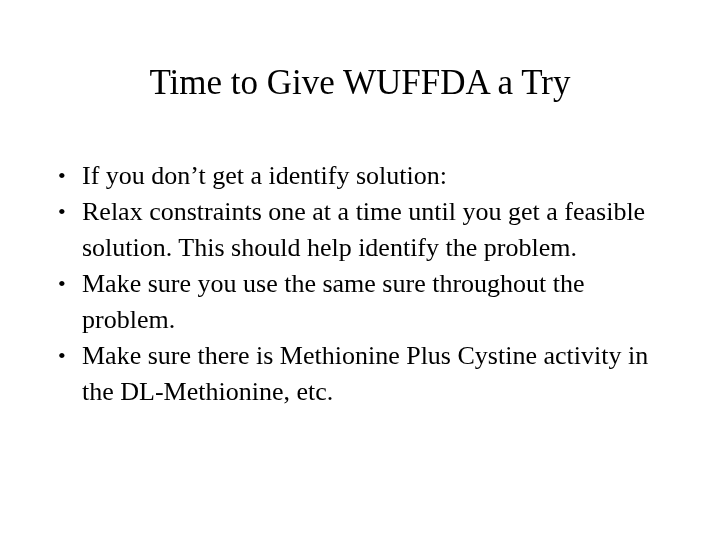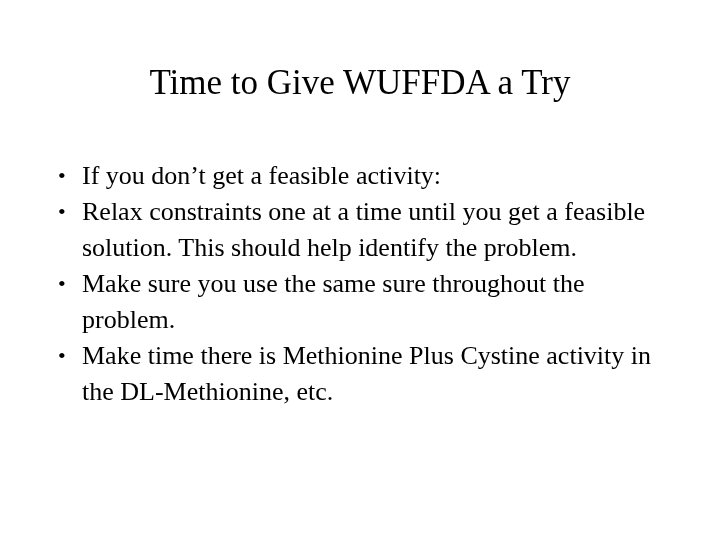--- a/index.html
+++ b/index.html
@@ -56,28 +56,28 @@
   }
 </style>
 </head>
 <body>
 
 <div class="slide">
   <div class="slide-title">Time to Give WUFFDA a Try</div>
   <ul class="body-list">
     <li>
       <span class="bullet">•</span>
-      <span class="text">If you don’t get a feasible activity:</span>
+      <span class="text">If you don’t get a identify solution:</span>
     </li>
     <li>
       <span class="bullet">•</span>
       <span class="text">Relax constraints one at a time until you get a feasible solution.  This should help identify the problem.</span>
     </li>
     <li>
       <span class="bullet">•</span>
       <span class="text">Make sure you use the same sure throughout the problem.</span>
     </li>
     <li>
       <span class="bullet">•</span>
-      <span class="text">Make time there is Methionine Plus Cystine activity in the DL-Methionine, etc.</span>
+      <span class="text">Make sure there is Methionine Plus Cystine activity in the DL-Methionine, etc.</span>
     </li>
   </ul>
 </div>
 
 </body></html>

